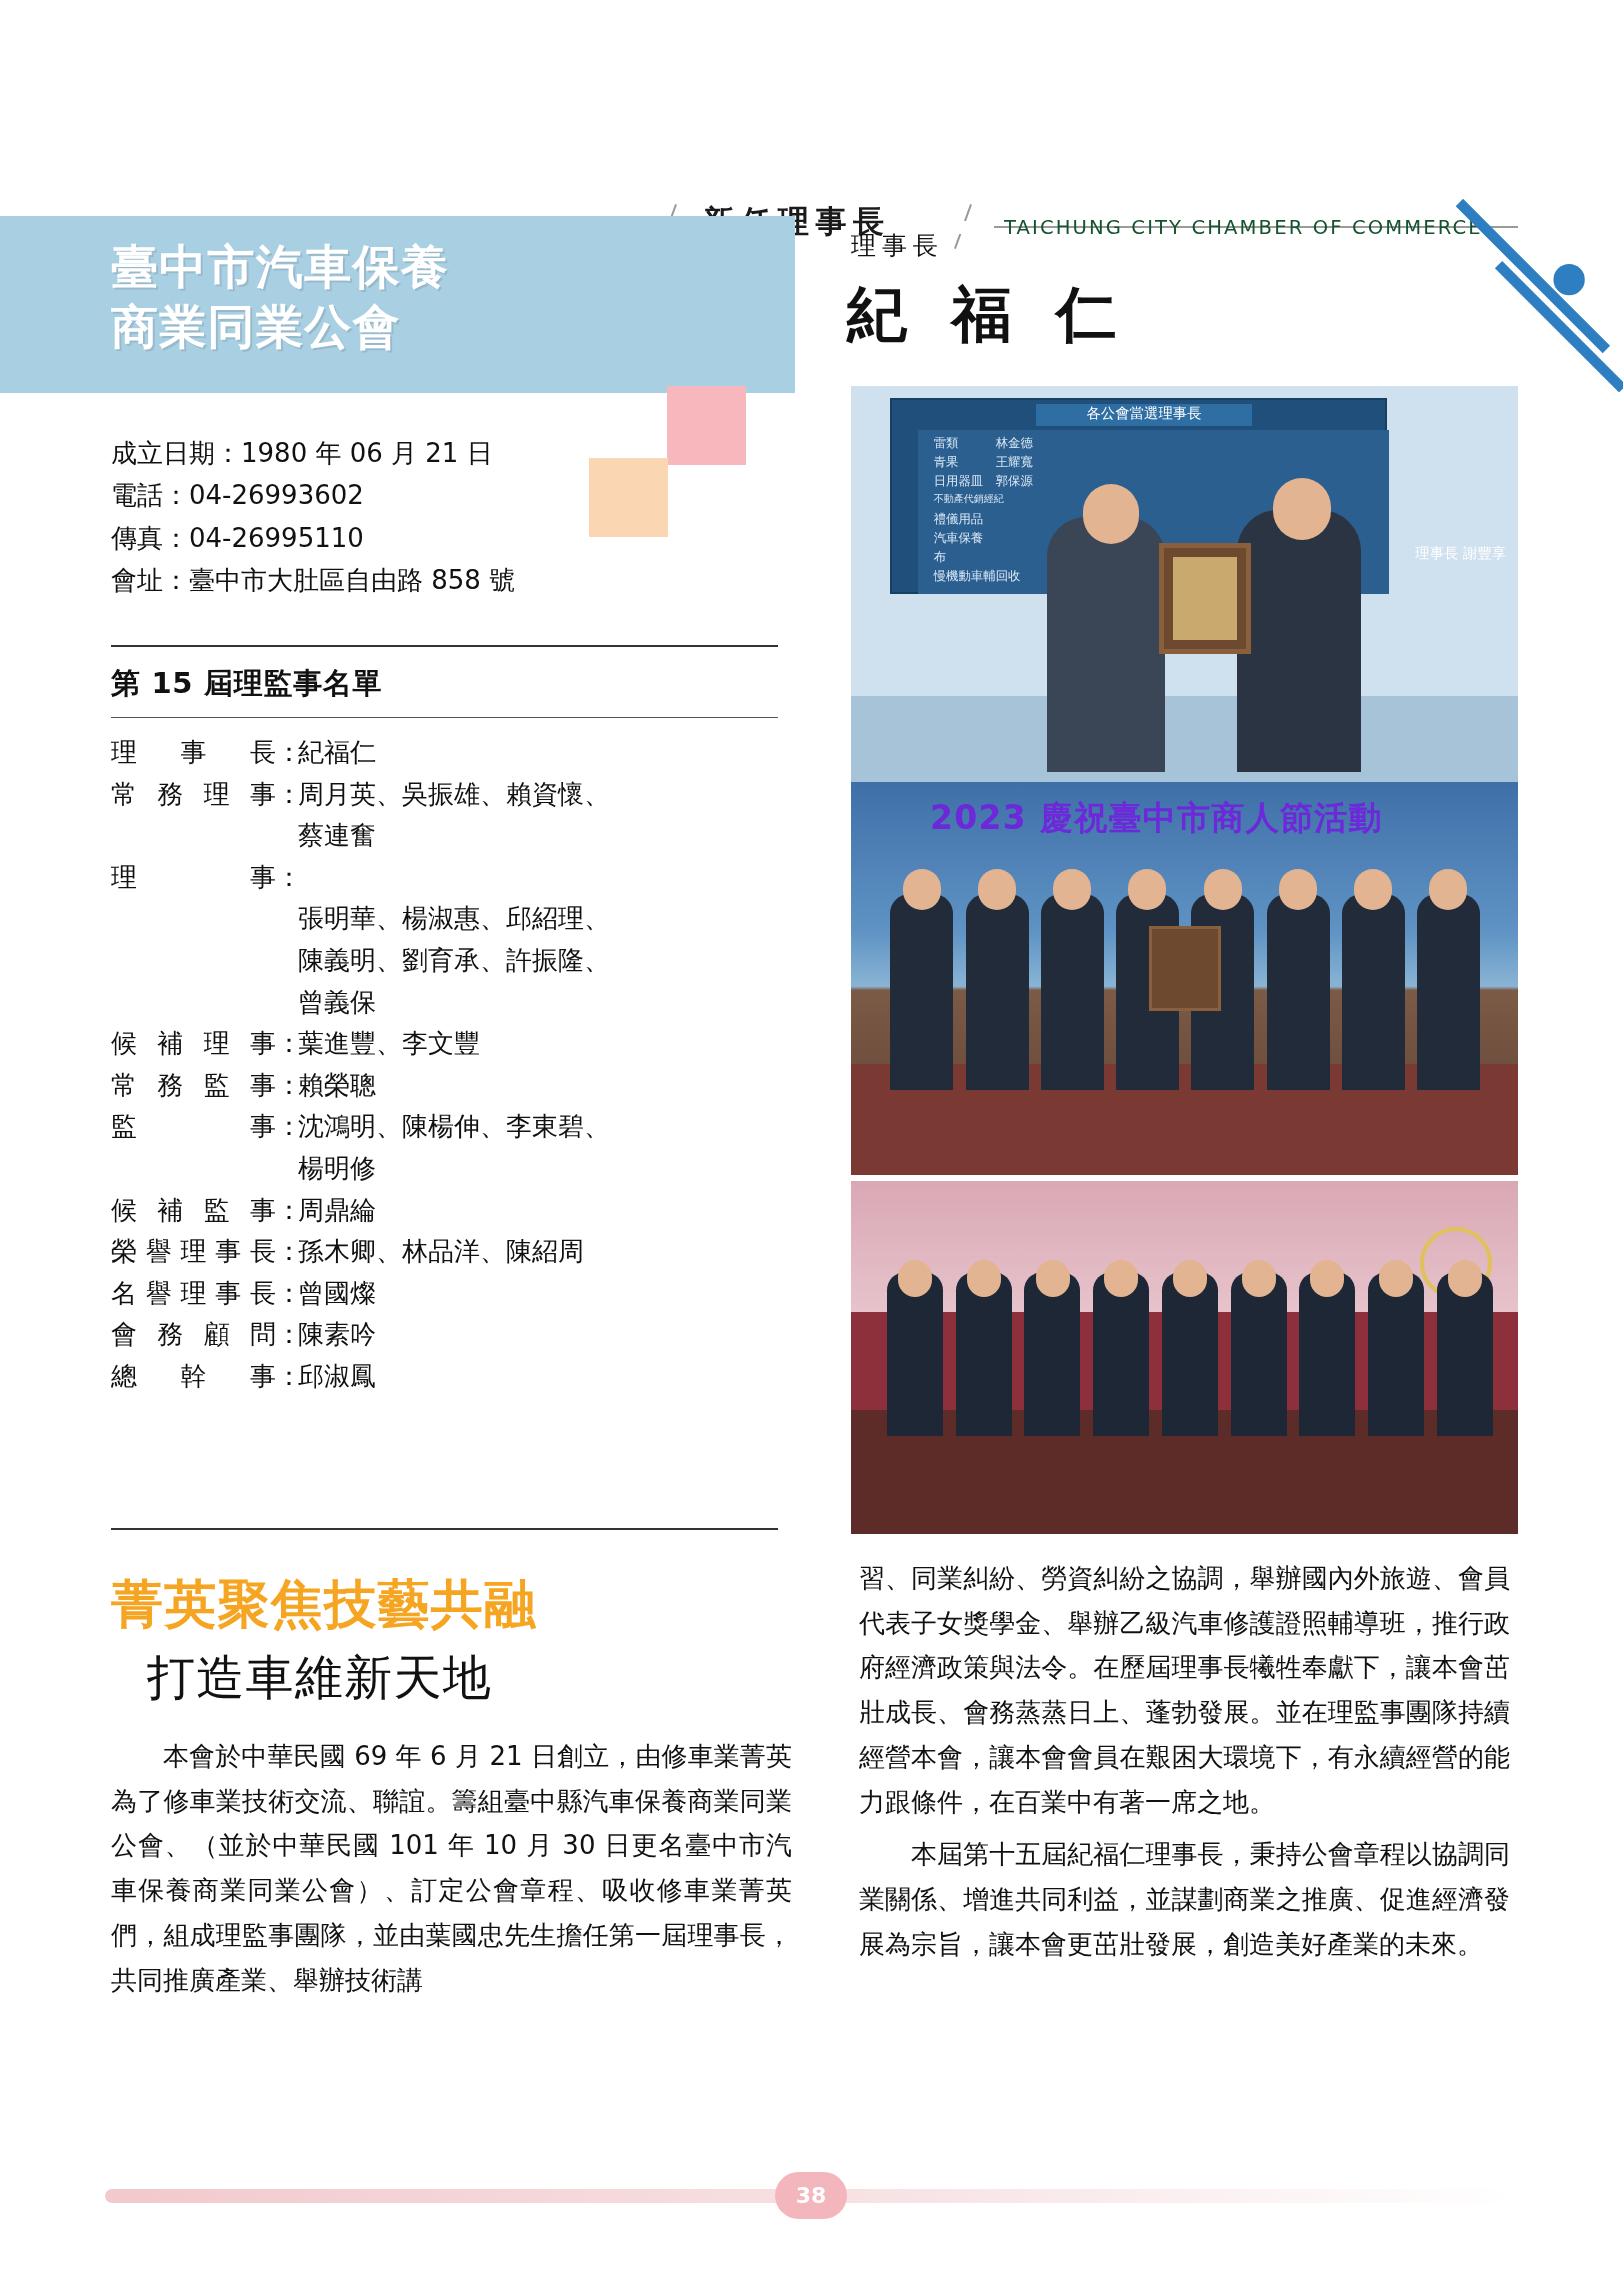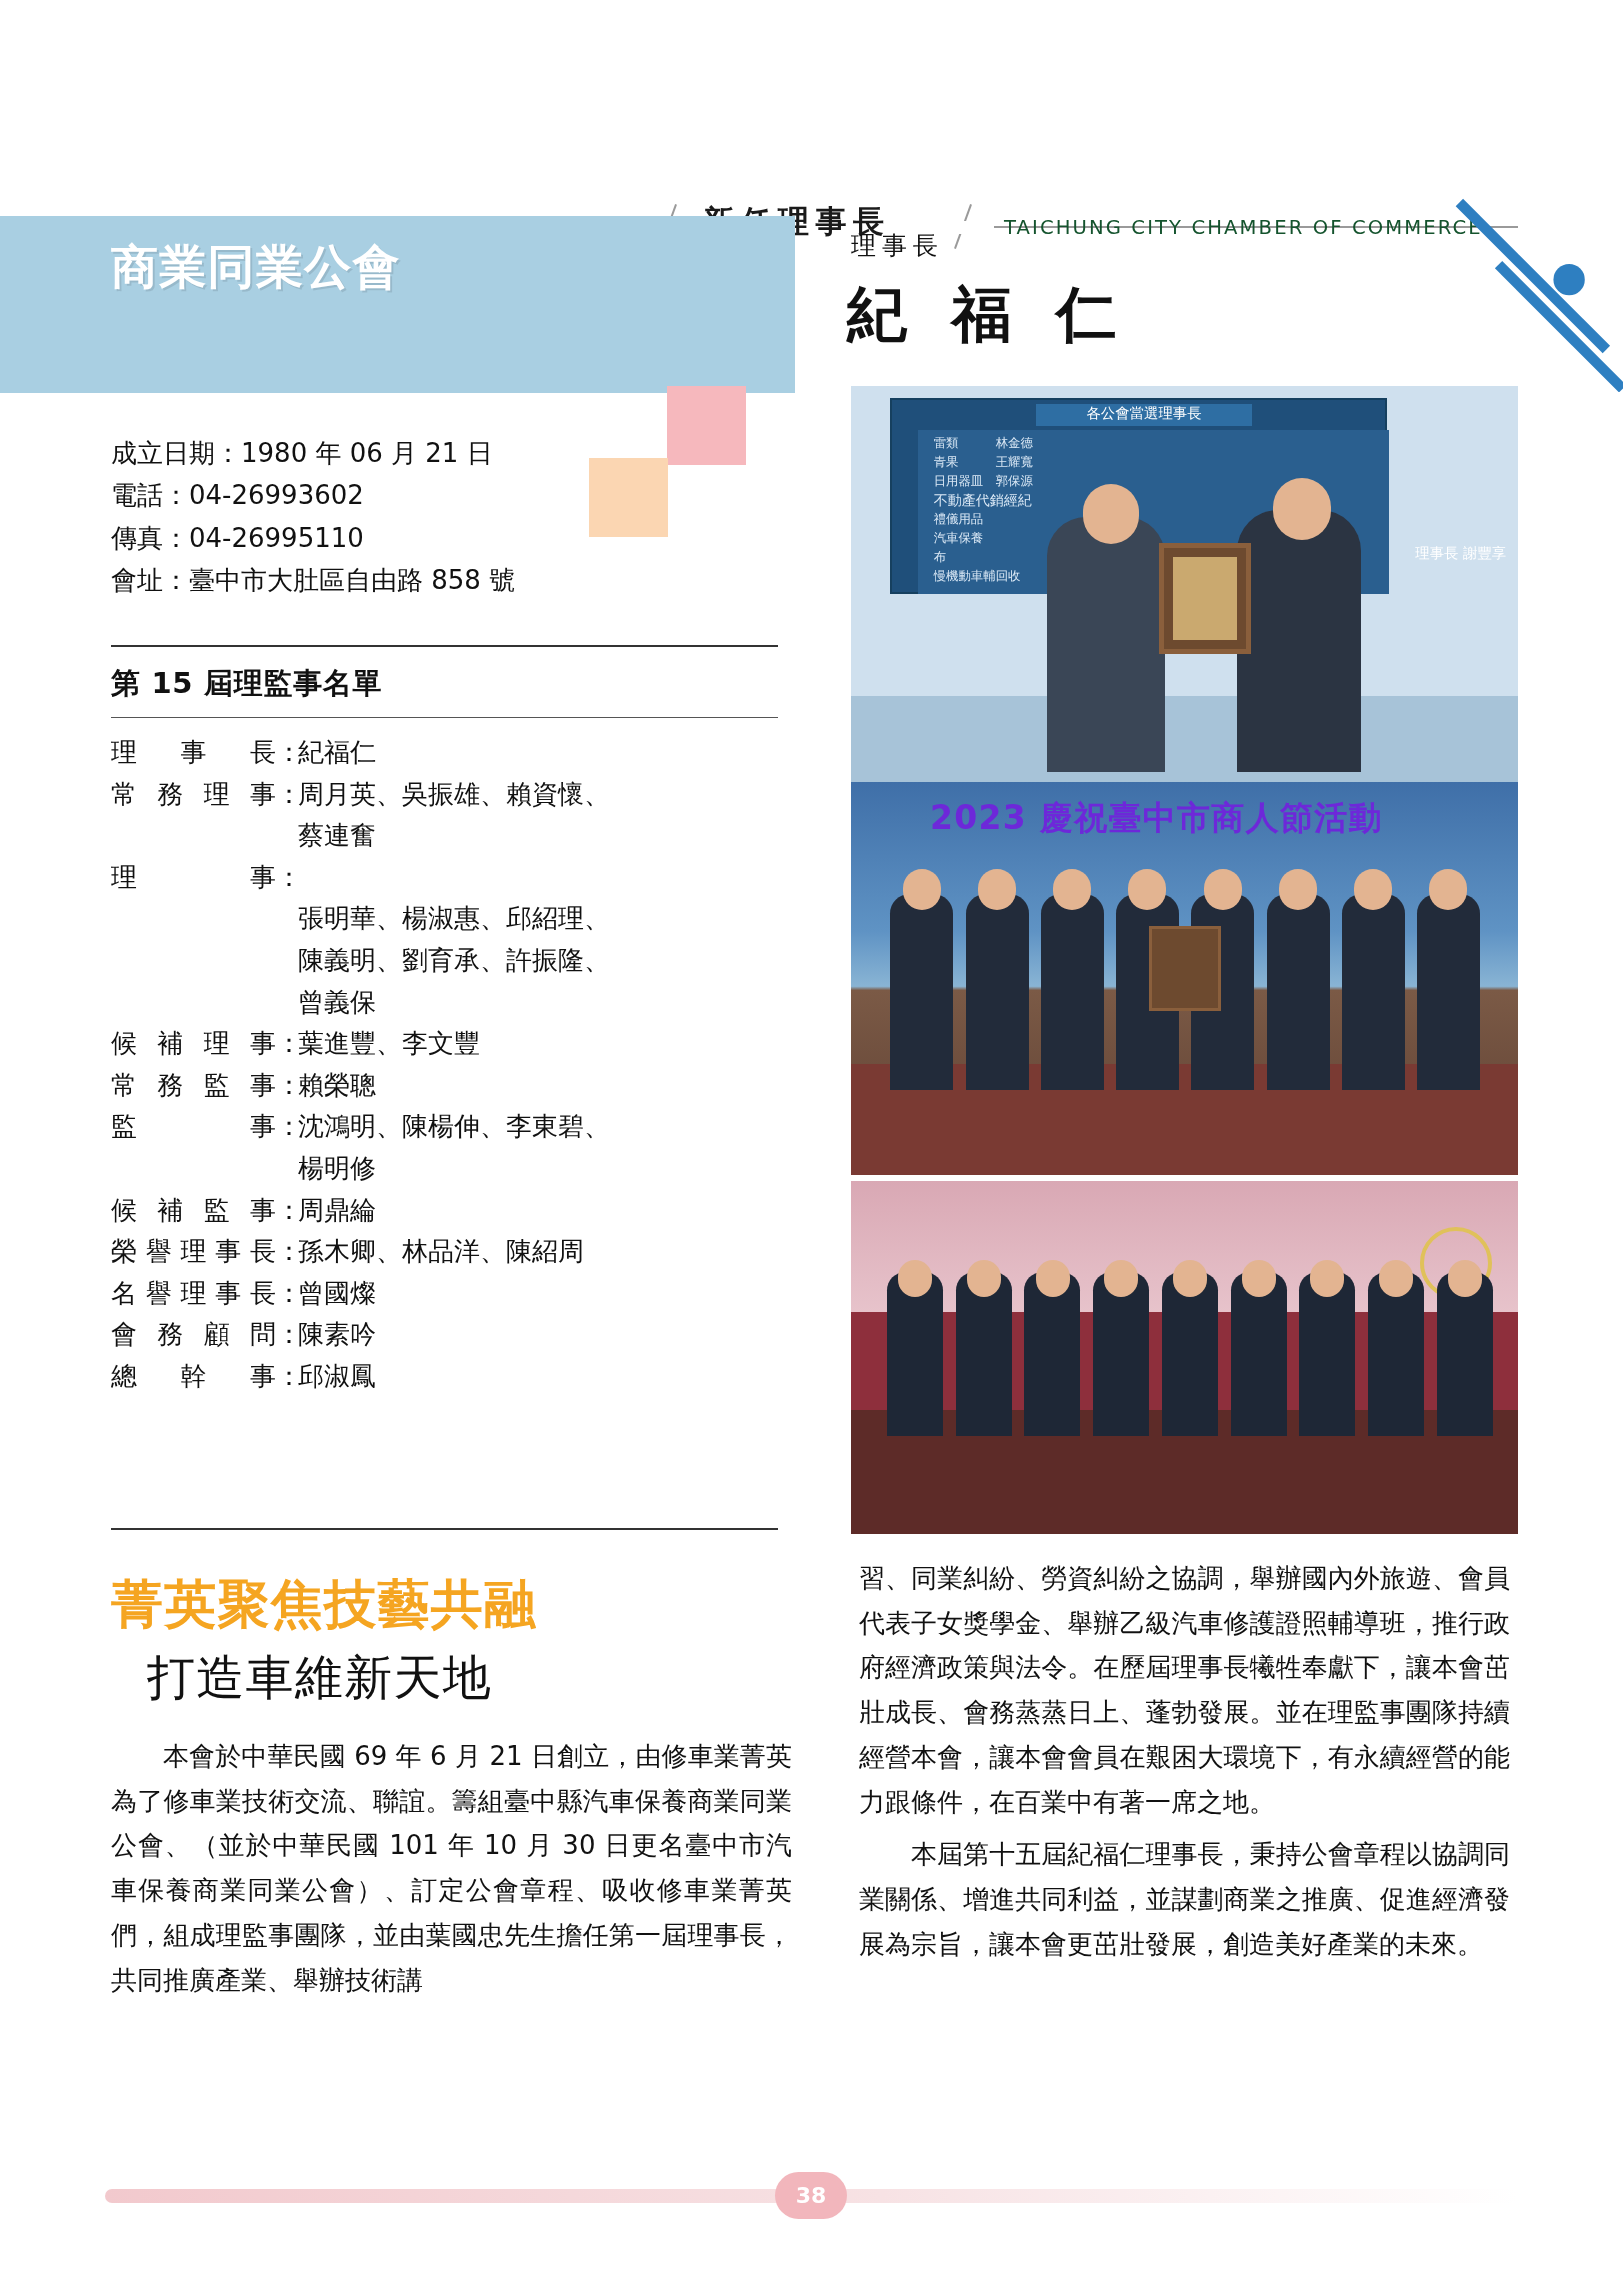--- a/index.html
+++ b/index.html
@@ -246,20 +246,21 @@
 </div>
 
 <svg class="deco" viewBox="0 0 420 300">
   <line x1="170" y1="10" x2="395" y2="235" stroke="#2e7fc1" stroke-width="16"></line>
   <line x1="230" y1="105" x2="420" y2="295" stroke="#2e7fc1" stroke-width="16"></line>
   <circle cx="338" cy="128" r="24" fill="#2e7fc1"></circle>
 </svg>
 
 <div class="assoc-banner">
   <div class="names">
+    <div>臺中市汽車保養</div>
     <div>商業同業公會</div>
   </div>
 </div>
 <div class="sq-pink"></div>
 <div class="sq-peach"></div>
 
 <div class="info-block">
   <div>成立日期：1980 年 06 月 21 日</div>
   <div>電話：04-26993602</div>
   <div>傳真：04-26995110</div>
@@ -396,21 +397,21 @@
 <div class="chair-name">紀 福 仁</div>
 
 <div class="photo photo-1">
   <div class="ph1-bg"></div>
   <div class="ph1-screen">
     <div class="scr-title">各公會當選理事長</div>
     <div class="ph1-table">
         <div class="ph1-screen-row" style="position: absolute; left: 15.7px; top: 5.2px; font-size: 12.4px; color: rgb(219, 233, 246); white-space: nowrap;">雷類　　　林金德</div>
         <div class="ph1-screen-row" style="position: absolute; left: 15.7px; top: 24px; font-size: 12.4px; color: rgb(219, 233, 246); white-space: nowrap;">青果　　　王耀寬</div>
         <div class="ph1-screen-row" style="position: absolute; left: 15.7px; top: 43px; font-size: 12.4px; color: rgb(219, 233, 246); white-space: nowrap;">日用器皿　郭保源</div>
-        <div class="ph1-screen-row" style="position: absolute; left: 15.7px; top: 62px; font-size: 14px; color: rgb(219, 233, 246); white-space: nowrap;">不動產代銷經紀</div>
+        <div class="ph1-screen-row" style="position: absolute; left: 15.7px; top: 62px; font-size: 10px; color: rgb(219, 233, 246); white-space: nowrap;">不動產代銷經紀</div>
         <div class="ph1-screen-row" style="position: absolute; left: 15.7px; top: 81px; font-size: 12.4px; color: rgb(219, 233, 246); white-space: nowrap;">禮儀用品</div>
         <div class="ph1-screen-row" style="position: absolute; left: 15.7px; top: 100px; font-size: 12.4px; color: rgb(219, 233, 246); white-space: nowrap;">汽車保養</div>
         <div class="ph1-screen-row" style="position: absolute; left: 15.7px; top: 119px; font-size: 12.4px; color: rgb(219, 233, 246); white-space: nowrap;">布</div>
         <div class="ph1-screen-row" style="position: absolute; left: 15.7px; top: 138px; font-size: 12.4px; color: rgb(219, 233, 246); white-space: nowrap;">慢機動車輔回收</div>
       </div>
   </div>
   <div class="ph1-floor"></div>
   <div class="ph1-manA"></div>
   <div class="ph1-manB"></div>
   <div class="ph1-headA"></div>

